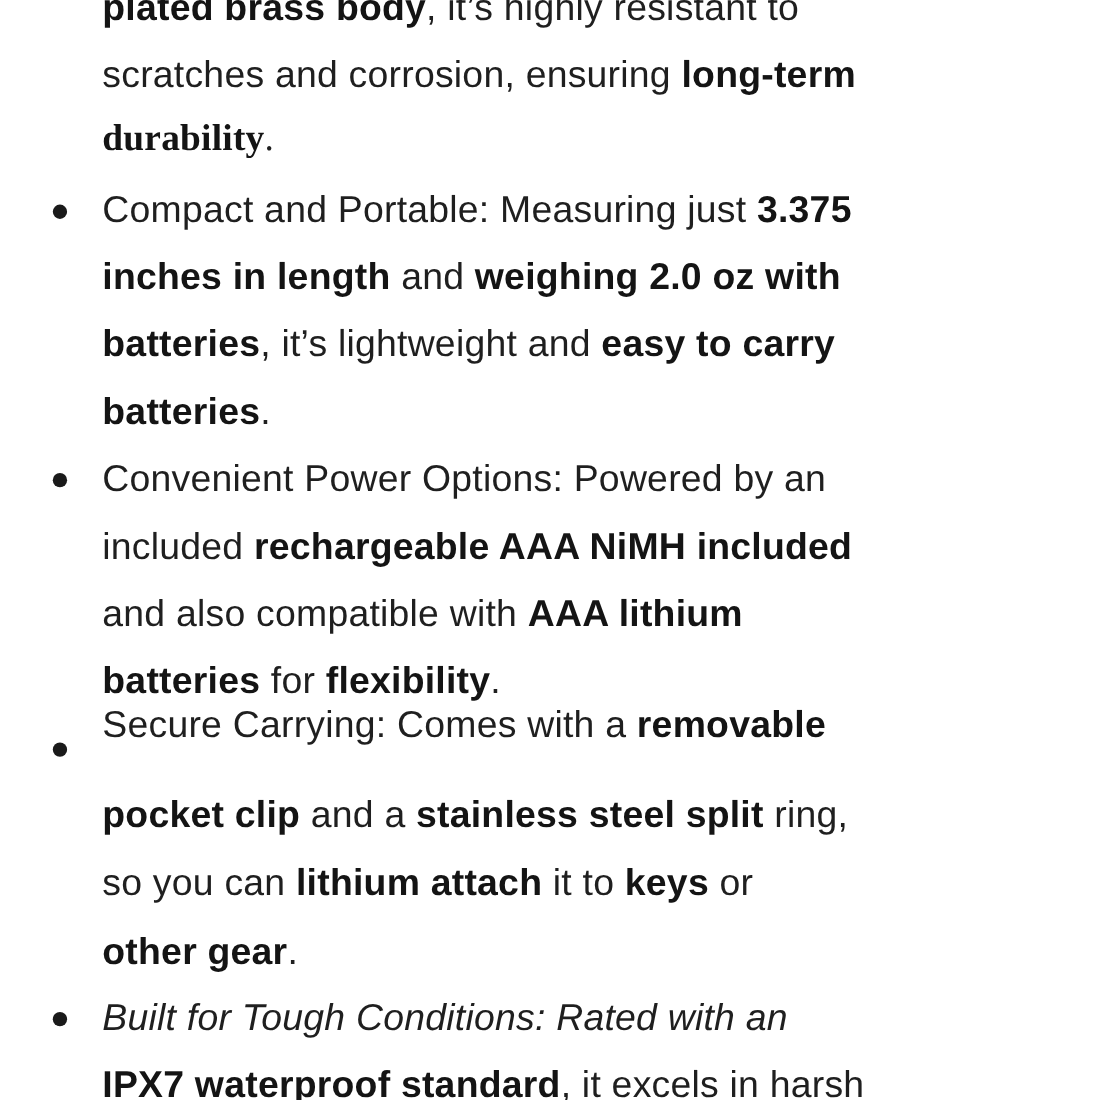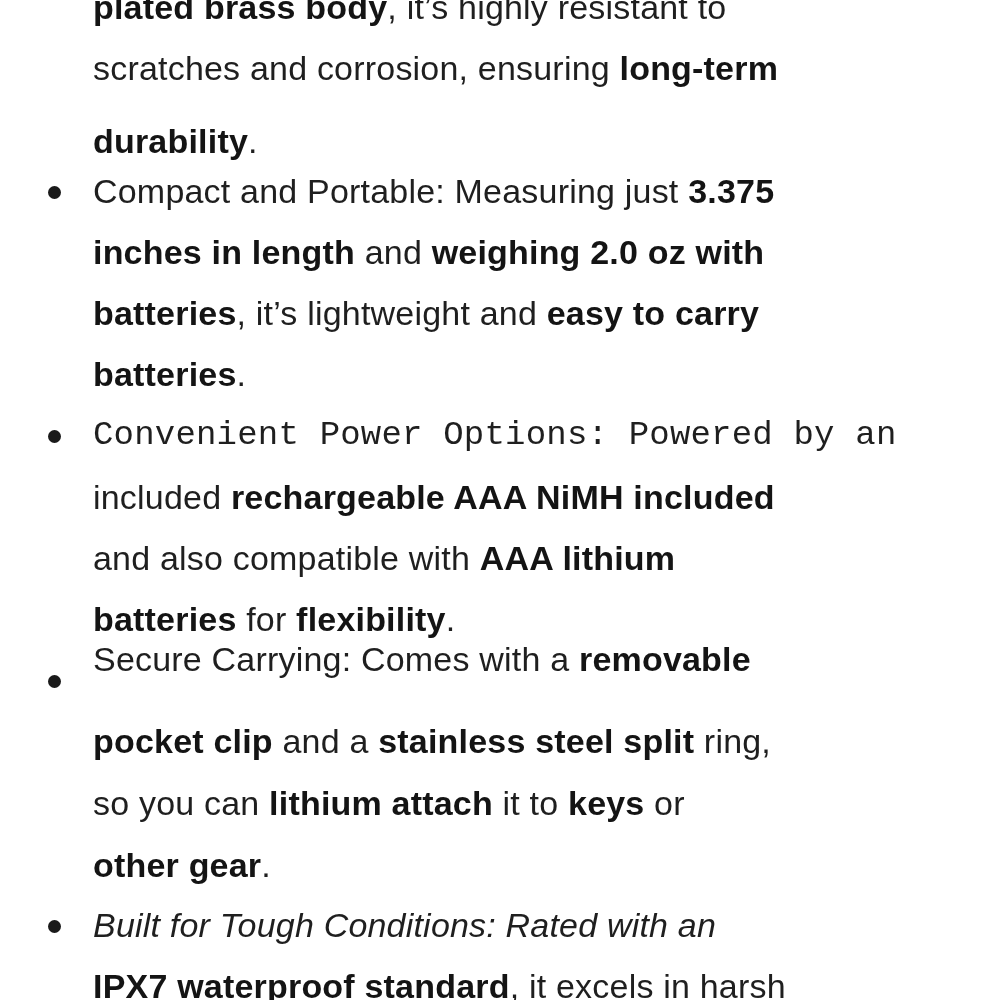--- a/index.html
+++ b/index.html
@@ -10,28 +10,28 @@
   .line b { font-weight:700; color:#141414; }
   .bullet { position:absolute; left:48px; width:13px; height:13px; border-radius:50%;
             background:#1a1a1a; }
 </style>
 </head>
 <body>
 
 <div id="doc">
     <div class="line" style="top: -13px;"><b>plated brass body</b><span>, it’s highly resistant to</span></div>
     <div class="line" style="top: 48.2px;"><span>scratches and corrosion, ensuring </span><b>long-term</b></div>
-    <div class="line" style="top: 121px;"><b>durability</b><span>.</span></div>
+    <div class="line" style="top: 106px; font-family: Liberation Serif, serif;"><b>durability</b><span>.</span></div>
     <span class="bullet" style="top: 185.6px;"></span>
     <div class="line" style="top: 170.6px;"><span>Compact and Portable: Measuring just </span><b>3.375</b></div>
     <div class="line" style="top: 231.8px; text-align: right;"><b>inches in length</b><span> and </span><b>weighing 2.0 oz with</b></div>
     <div class="line" style="top: 293px;"><b>batteries</b><span>, it’s lightweight and </span><b>easy to carry</b></div>
     <div class="line" style="top: 354.2px;"><b>batteries</b><span>.</span></div>
     <span class="bullet" style="top: 430.4px;"></span>
-    <div class="line" style="top: 415.4px; font-family: Liberation Mono, monospace;"><span>Convenient Power Options: Powered by an</span></div>
+    <div class="line" style="top: 415.4px;"><span>Convenient Power Options: Powered by an</span></div>
     <div class="line" style="top: 476.6px;"><span>included </span><b>rechargeable AAA NiMH included</b></div>
     <div class="line" style="top: 537.8px;"><span>and also compatible with </span><b>AAA lithium</b></div>
     <div class="line" style="top: 599px;"><b>batteries</b><span> for </span><b>flexibility</b><span>.</span></div>
     <span class="bullet" style="top: 675.2px;"></span>
     <div class="line" style="top: 639px;"><span>Secure Carrying: Comes with a </span><b>removable</b></div>
     <div class="line" style="top: 721.4px;"><b>pocket clip</b><span> and a </span><b>stainless steel split</b><span> ring,</span></div>
     <div class="line" style="top: 782.6px;"><span>so you can </span><b>lithium attach</b><span> it to </span><b>keys</b><span> or</span></div>
     <div class="line" style="top: 845px;"><b>other gear</b><span>.</span></div>
     <span class="bullet" style="top: 920px;"></span>
     <div class="line" style="top: 905px; font-style: italic;"><span>Built for Tough Conditions: Rated with an</span></div>

